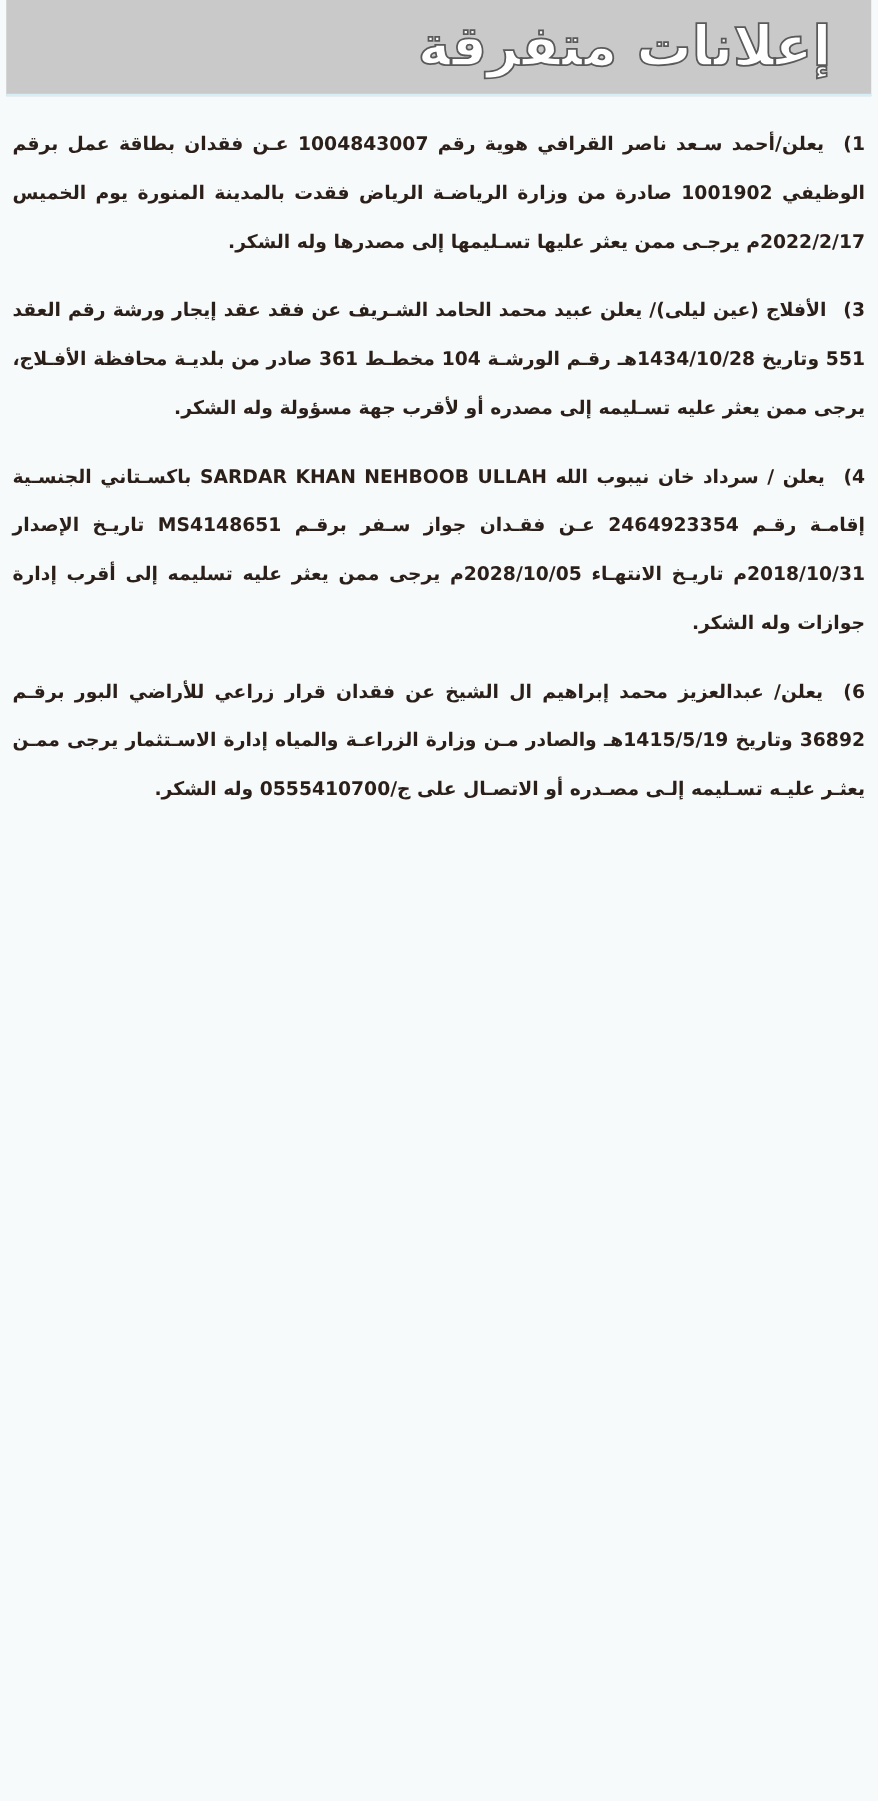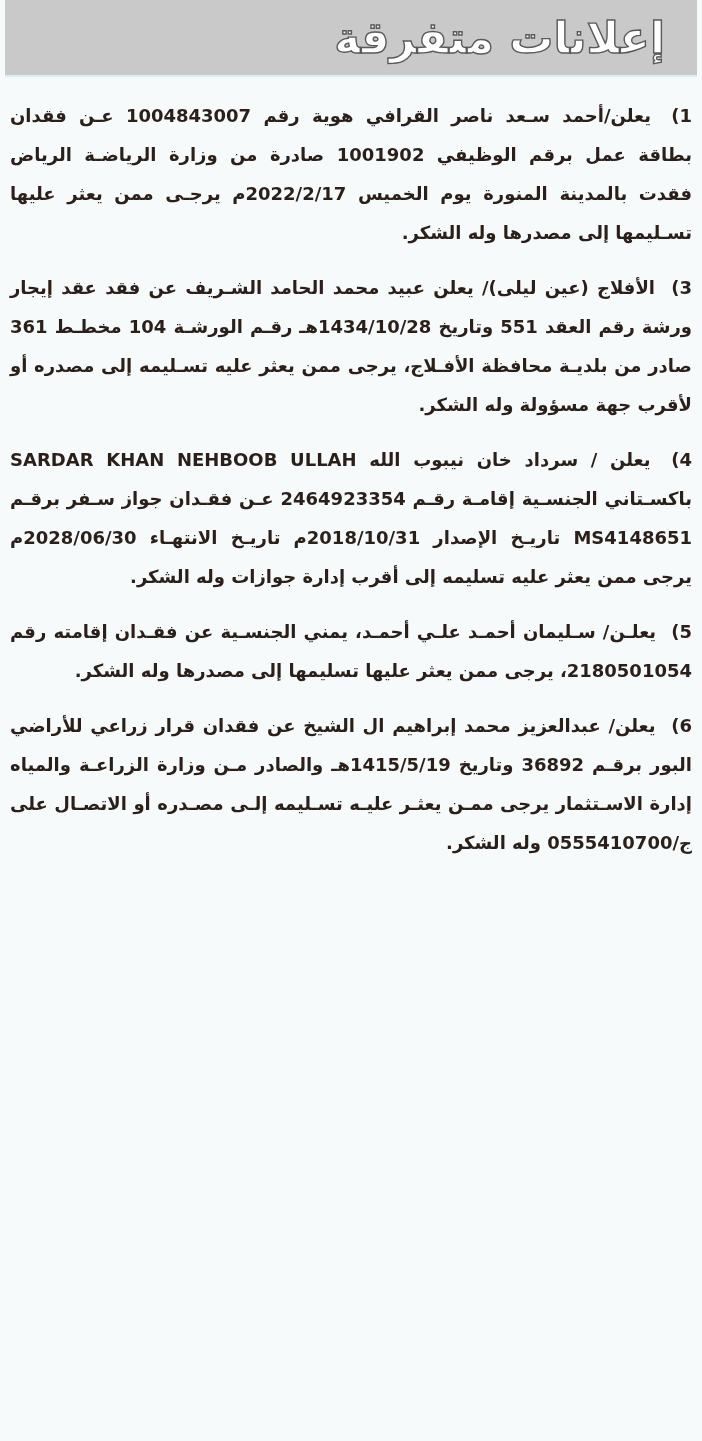--- a/index.html
+++ b/index.html
@@ -43,21 +43,21 @@
       top: 96px;
       width: 702px;
       direction: rtl;
     }
     .ad {
       padding: 0 10px 0 10px;
       margin-bottom: 16px;
       color: #2b1f19;
       font-family: "DejaVu Sans", sans-serif;
       font-weight: bold;
-      font-size: 18px;
+      font-size: 15px;
       line-height: 39px;
       text-align: justify;
       text-align-last: right;
       unicode-bidi: plaintext;
     }
     .ad-num {
       display: inline;
       margin-left: 8px;
     }
     .ad-body {
@@ -75,23 +75,19 @@
   <div class="ad">
     <span class="ad-num">1)</span>
     <span class="ad-body">يعلن/أحمد سـعد ناصر القرافي هوية رقم 1004843007 عـن فقدان بطاقة عمل برقم الوظيفي 1001902 صادرة من وزارة الرياضـة الرياض فقدت بالمدينة المنورة يوم الخميس 2022/2/17م يرجـى ممن يعثر عليها تسـليمها إلى مصدرها وله الشكر.</span>
   </div>
   <div class="ad">
     <span class="ad-num">3)</span>
     <span class="ad-body">الأفلاج (عين ليلى)/ يعلن عبيد محمد الحامد الشـريف عن فقد عقد إيجار ورشة رقم العقد 551 وتاريخ 1434/10/28هـ رقـم الورشـة 104 مخطـط 361 صادر من بلديـة محافظة الأفـلاج، يرجى ممن يعثر عليه تسـليمه إلى مصدره أو لأقرب جهة مسؤولة وله الشكر.</span>
   </div>
   <div class="ad">
     <span class="ad-num">4)</span>
-    <span class="ad-body">يعلن / سرداد خان نيبوب الله SARDAR KHAN NEHBOOB ULLAH باكسـتاني الجنسـية إقامـة رقـم 2464923354 عـن فقـدان جواز سـفر برقـم MS4148651 تاريـخ الإصدار 2018/10/31م تاريـخ الانتهـاء 2028/06/30م يرجى ممن يعثر عليه تسليمه إلى أقرب إدارة جوازات وله الشكر.</span>
-  </div>
-  <div class="ad">
-    <span class="ad-num">5)</span>
-    <span class="ad-body">يعلـن/ سـليمان أحمـد علـي أحمـد، يمني الجنسـية عن فقـدان إقامته رقم 2180501054، يرجى ممن يعثر عليها تسليمها إلى مصدرها وله الشكر.</span>
+    <span class="ad-body">يعلن / سرداد خان نيبوب الله SARDAR KHAN NEHBOOB ULLAH باكسـتاني الجنسـية إقامـة رقـم 2464923354 عـن فقـدان جواز سـفر برقـم MS4148651 تاريـخ الإصدار 2018/10/31م تاريـخ الانتهـاء 2028/10/05م يرجى ممن يعثر عليه تسليمه إلى أقرب إدارة جوازات وله الشكر.</span>
   </div>
   <div class="ad">
     <span class="ad-num">6)</span>
     <span class="ad-body">يعلن/ عبدالعزيز محمد إبراهيم ال الشيخ عن فقدان قرار زراعي للأراضي البور برقـم 36892 وتاريخ 1415/5/19هـ والصادر مـن وزارة الزراعـة والمياه إدارة الاسـتثمار يرجى ممـن يعثـر عليـه تسـليمه إلـى مصـدره أو الاتصـال على ج/0555410700 وله الشكر.</span>
   </div>
 </div>
 
 </body></html>

